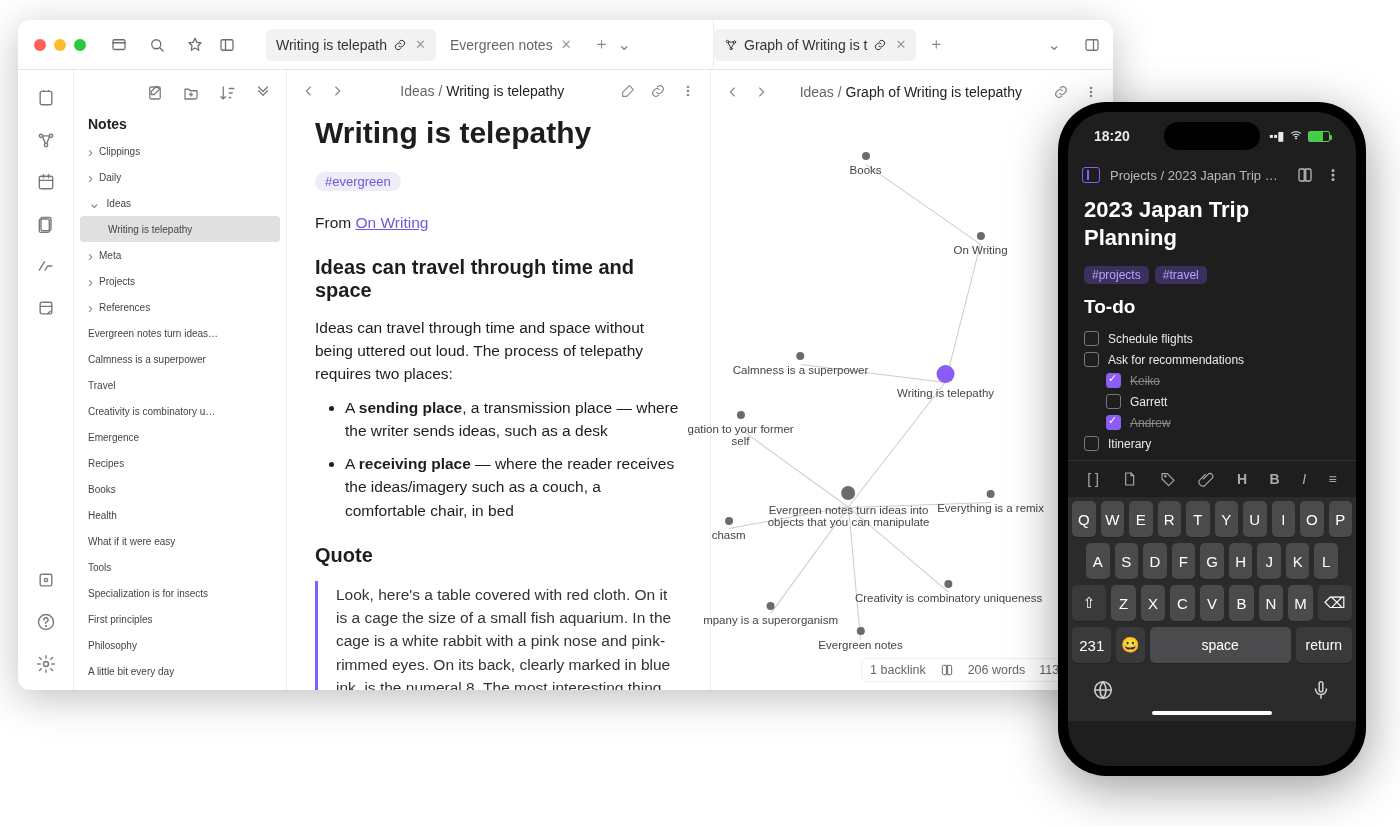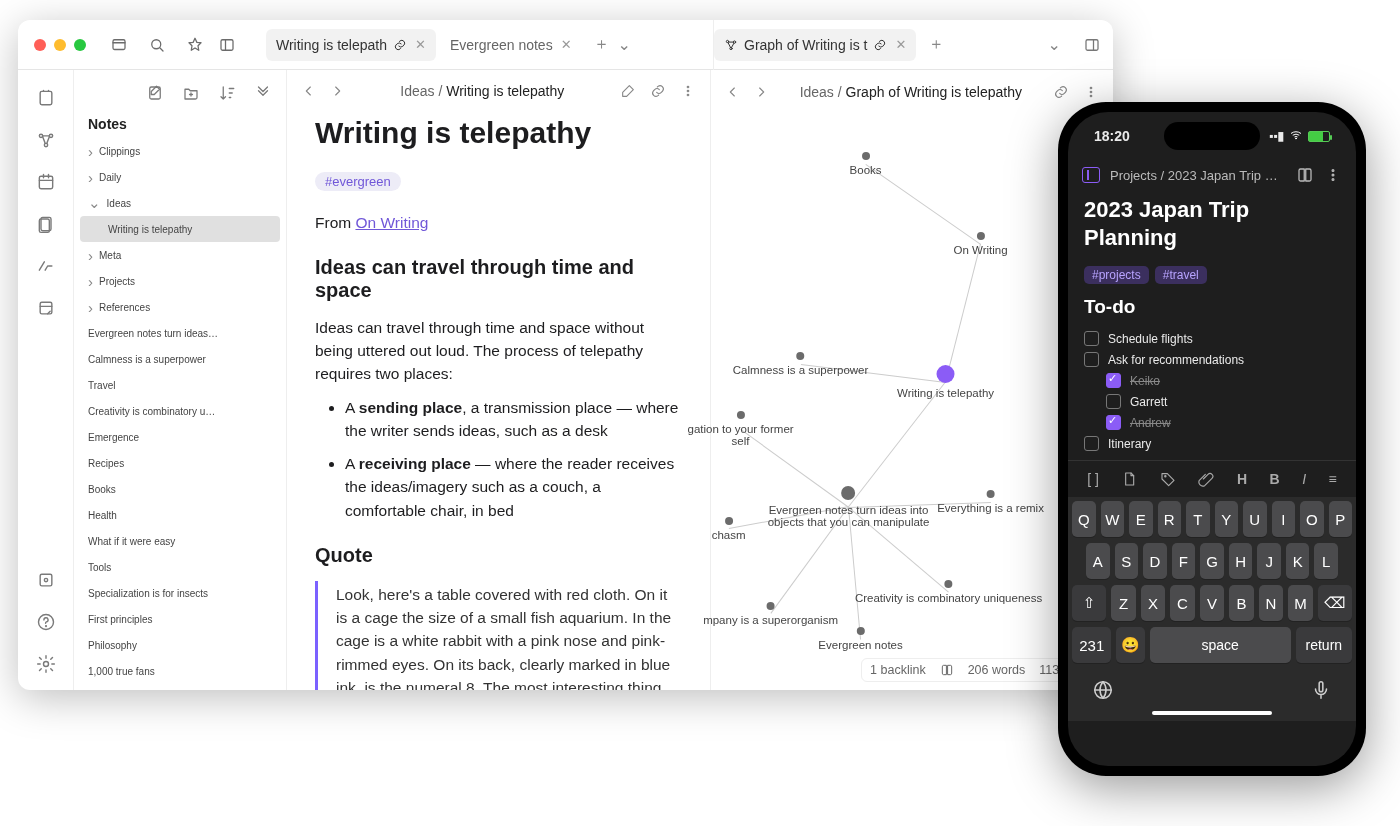--- a/index.html
+++ b/index.html
@@ -266,20 +266,21 @@
           <div class="tree-item">Creativity is combinatory u…</div>
           <div class="tree-item">Emergence</div>
           <div class="tree-item">Recipes</div>
           <div class="tree-item">Books</div>
           <div class="tree-item">Health</div>
           <div class="tree-item">What if it were easy</div>
           <div class="tree-item">Tools</div>
           <div class="tree-item">Specialization is for insects</div>
           <div class="tree-item">First principles</div>
           <div class="tree-item">Philosophy</div>
+          <div class="tree-item">A little bit every day</div>
           <div class="tree-item">1,000 true fans</div>
         </div>
     </div>
 
     <div class="pane" style="flex:1.05">
       <div class="pane-head">
         <div class="nav-arrows">
           <svg viewBox="0 0 24 24">
               <path d="m14 6-6 6 6 6"></path>
             </svg>

